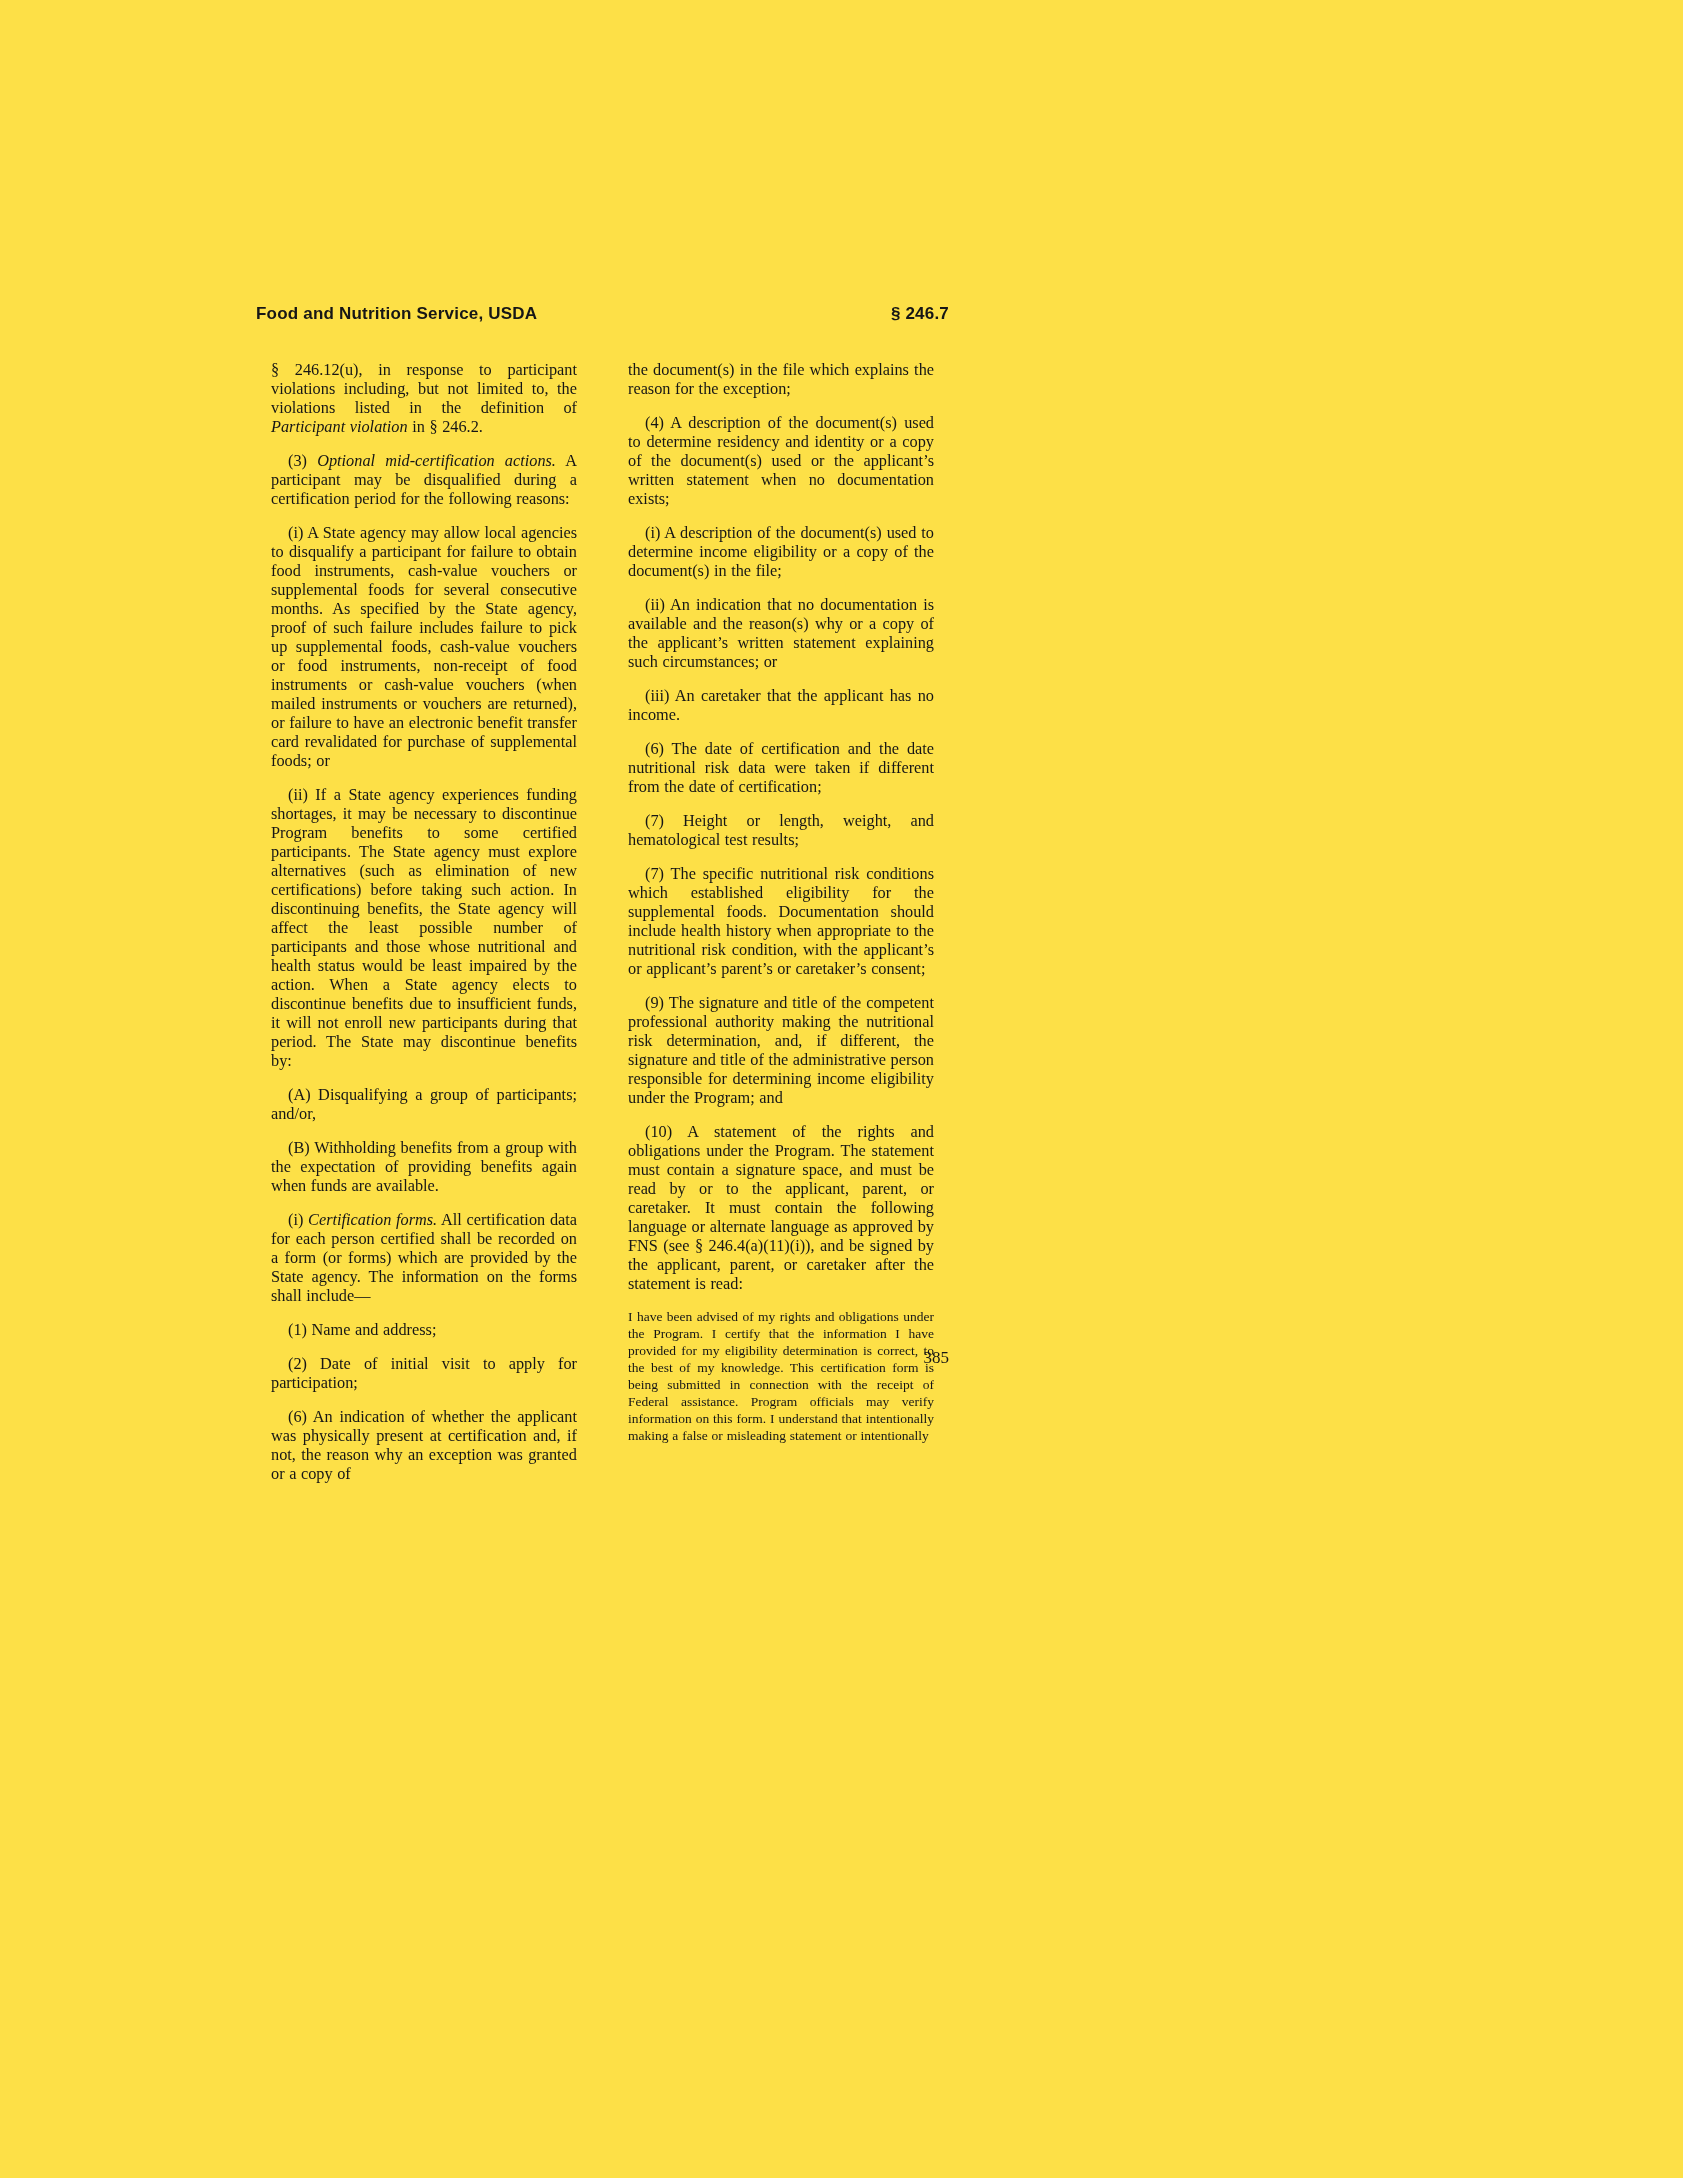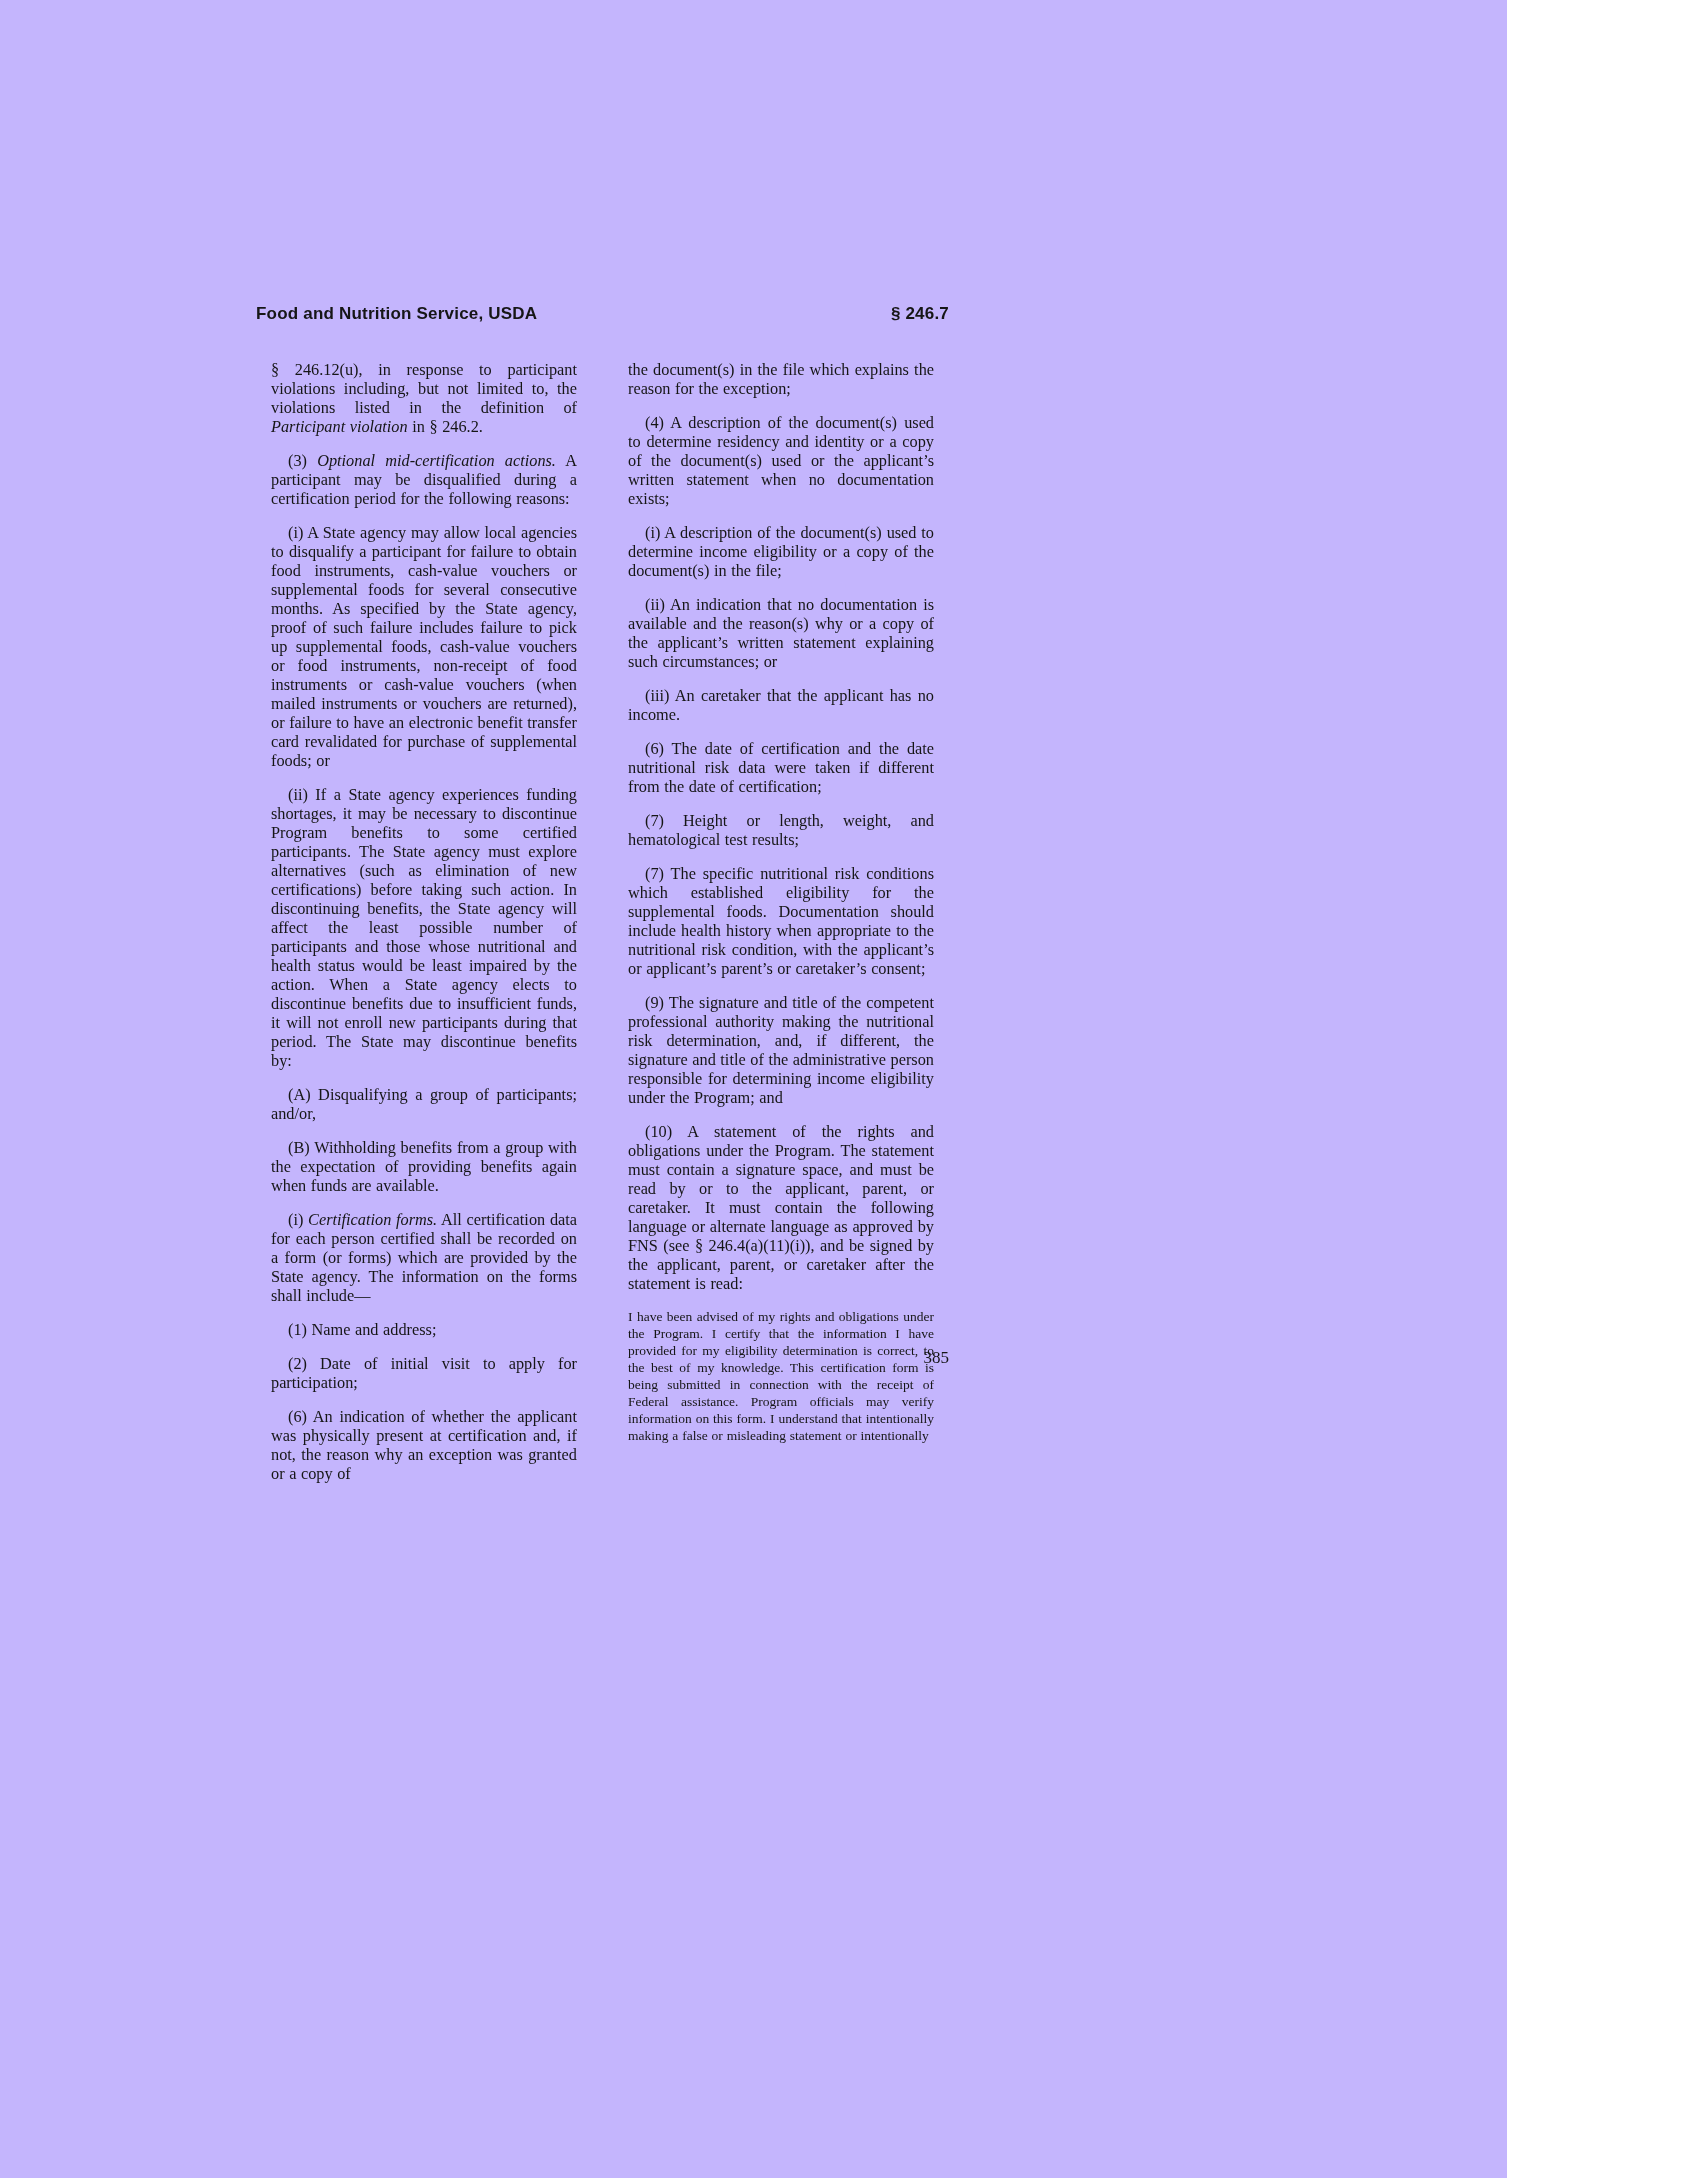--- a/index.html
+++ b/index.html
@@ -3,23 +3,23 @@
 <meta charset="utf-8">
 <title>Food and Nutrition Service, USDA — § 246.7</title>
 <style>
   html, body {
     margin: 0;
     padding: 0;
     background: #ffffff;
   }
   .page {
     position: relative;
-    width: 1507px;
+    width: 1683px;
     height: 2178px;
-    background: #c4b5fd;
+    background: #fde047;
     color: #161616;
     font-family: "Liberation Serif", serif;
     overflow: hidden;
   }
   .content {
     position: absolute;
     left: 256px;
     top: 304px;
     width: 693px;
   }

